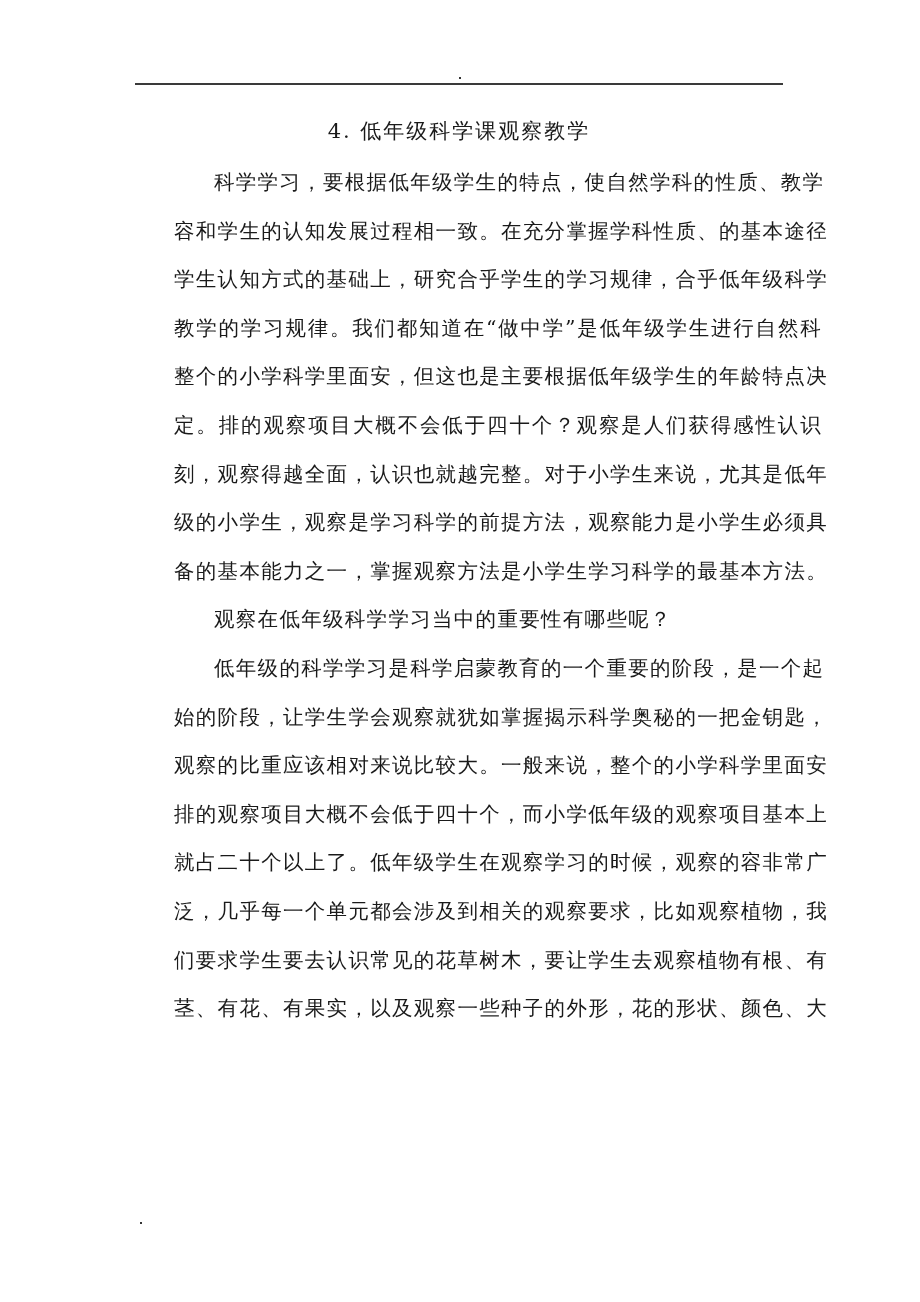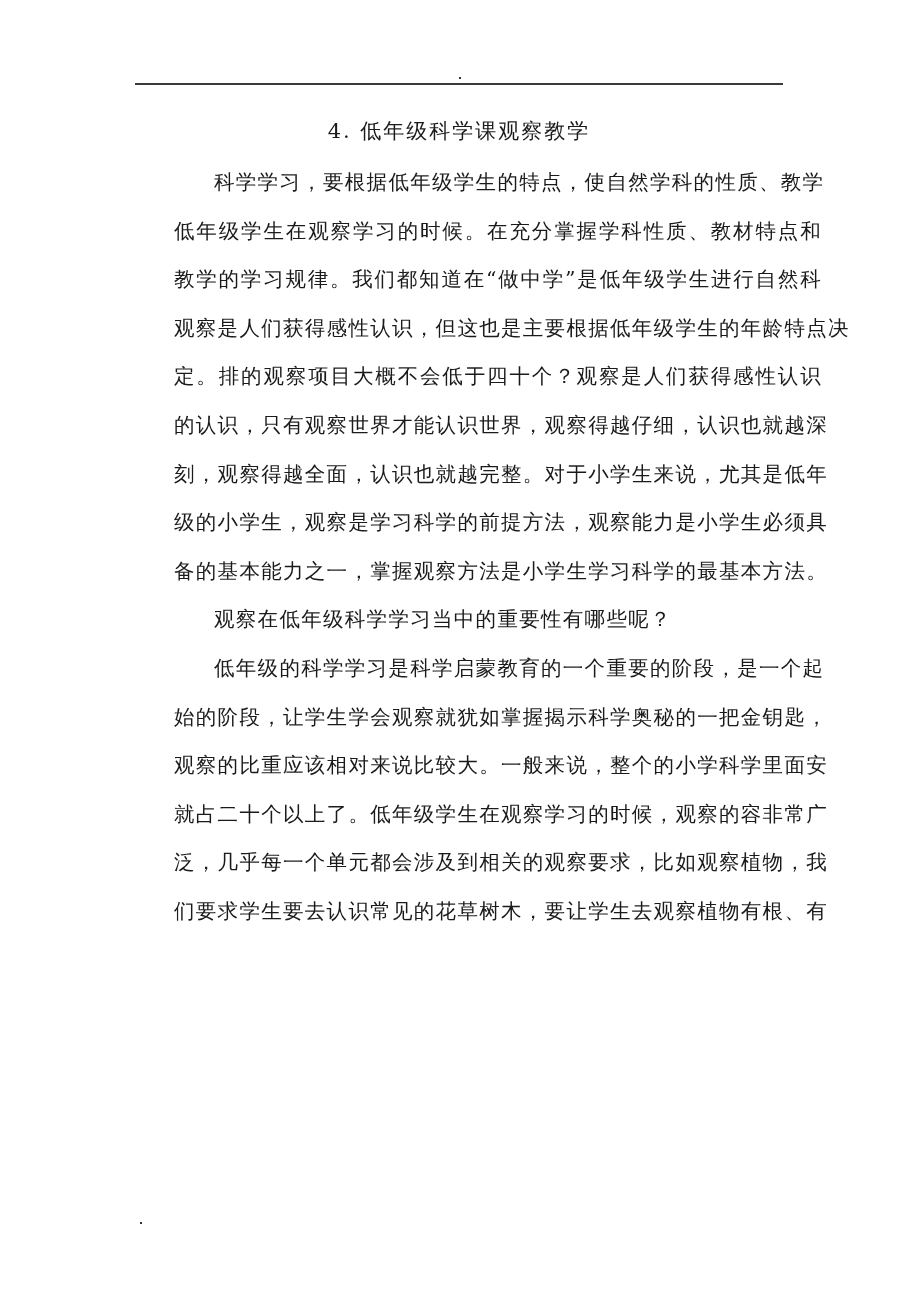--- a/index.html
+++ b/index.html
@@ -22,30 +22,32 @@
 
 <div>
   <div class="header-dot"></div>
   <div class="header-rule"></div>
 </div>
 
 <div class="title">4. 低年级科学课观察教学</div>
 
 <div class="body" id="body">
     <div class="line justify indent">科学学习，要根据低年级学生的特点，使自然学科的性质、教学</div>
-    <div class="line justify">低年级学生在观察学习的时候。在充分掌握学科性质、教材特点和</div>
+    <div class="line justify">容和学生的认知发展过程相一致。在充分掌握学科性质、的基本途径</div>
+    <div class="line justify">学生认知方式的基础上，研究合乎学生的学习规律，合乎低年级科学</div>
     <div class="line justify">教学的学习规律。我们都知道在“做中学”是低年级学生进行自然科</div>
-    <div class="line justify">观察是人们获得感性认识，但这也是主要根据低年级学生的年龄特点决</div>
+    <div class="line justify">整个的小学科学里面安，但这也是主要根据低年级学生的年龄特点决</div>
     <div class="line justify">定。排的观察项目大概不会低于四十个？观察是人们获得感性认识</div>
-    <div class="line justify">的认识，只有观察世界才能认识世界，观察得越仔细，认识也就越深</div>
     <div class="line justify">刻，观察得越全面，认识也就越完整。对于小学生来说，尤其是低年</div>
     <div class="line justify">级的小学生，观察是学习科学的前提方法，观察能力是小学生必须具</div>
     <div class="line justify">备的基本能力之一，掌握观察方法是小学生学习科学的最基本方法。</div>
     <div class="line indent">观察在低年级科学学习当中的重要性有哪些呢？</div>
     <div class="line justify indent">低年级的科学学习是科学启蒙教育的一个重要的阶段，是一个起</div>
     <div class="line justify">始的阶段，让学生学会观察就犹如掌握揭示科学奥秘的一把金钥匙，</div>
     <div class="line justify">观察的比重应该相对来说比较大。一般来说，整个的小学科学里面安</div>
+    <div class="line justify">排的观察项目大概不会低于四十个，而小学低年级的观察项目基本上</div>
     <div class="line justify">就占二十个以上了。低年级学生在观察学习的时候，观察的容非常广</div>
     <div class="line justify">泛，几乎每一个单元都会涉及到相关的观察要求，比如观察植物，我</div>
     <div class="line justify">们要求学生要去认识常见的花草树木，要让学生去观察植物有根、有</div>
+    <div class="line justify">茎、有花、有果实，以及观察一些种子的外形，花的形状、颜色、大</div>
   </div>
 
 <div class="footer-dot"></div>
 
 </body></html>

